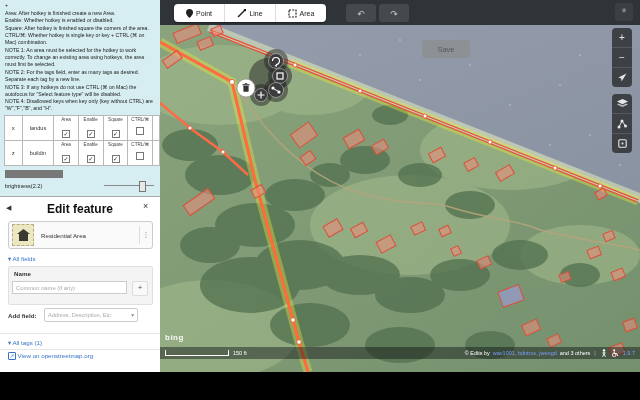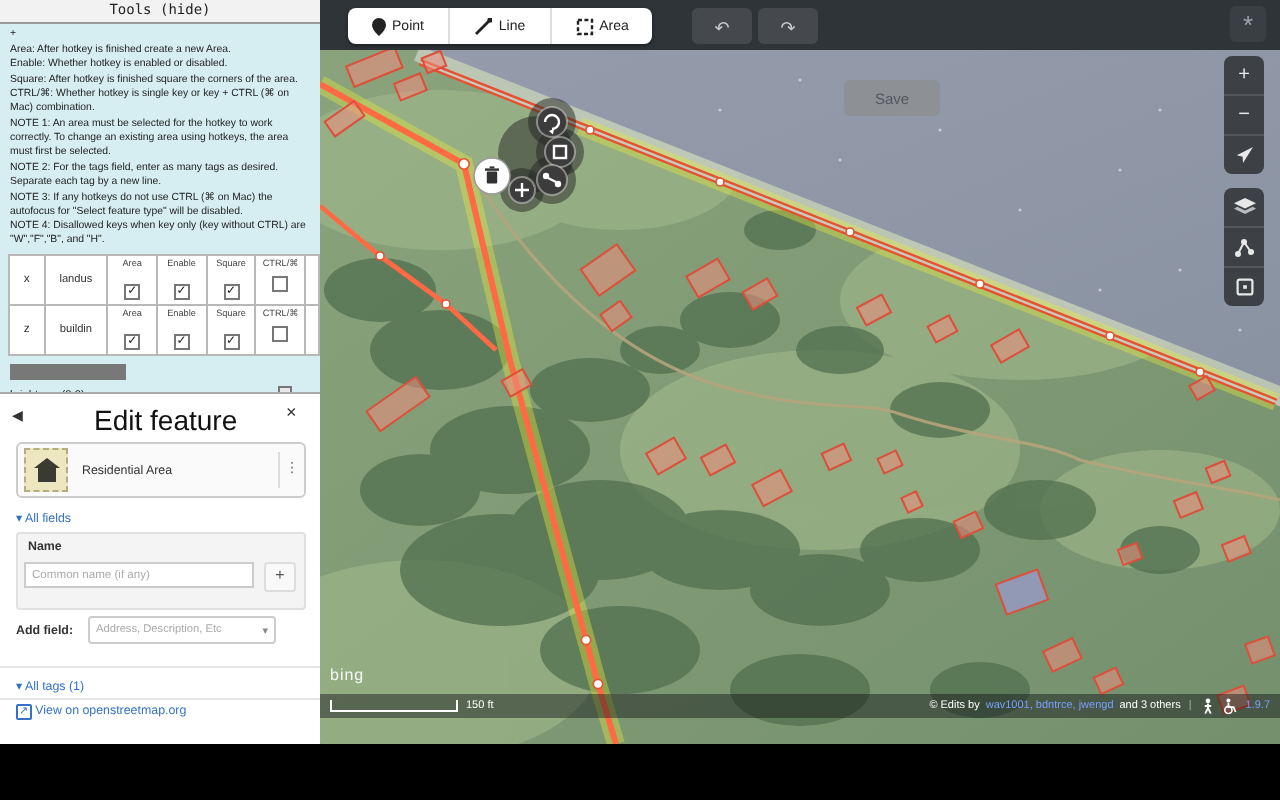--- a/index.html
+++ b/index.html
@@ -25,21 +25,21 @@
     font-size:6px;line-height:6px;color:#222;margin:1px 0;}
   #apply-btn{display:block;margin:4px 0 0 5px;width:58px;height:8px;background:#787878;border:none;}
   .slider-row{display:flex;align-items:center;margin:3px 6px 0 5px;}
   .slider-label{font-size:5.6px;color:#222;}
   .slider-track{margin-left:auto;position:relative;width:50px;height:9px;}
   .slider-track::before{content:"";position:absolute;left:0;right:0;top:4px;height:1px;background:#8a8a8a;}
   .slider-handle{position:absolute;top:0;width:5px;height:9px;background:#e8e8e8;border:1px solid #777;}
 
   #edit-panel{left:0;top:196px;width:160px;height:176px;background:#fff;border-top:1px solid #aaa;}
   #ef-back{left:6px;top:7px;font-size:7px;color:#333;}
-  #ef-title{left:17px;top:5px;font-size:14px;font-weight:normal;color:#111;padding-left:30px;}
+  #ef-title{left:17px;top:5px;font-size:12px;font-weight:bold;color:#111;padding-left:30px;}
   #ef-close{left:143px;top:4px;font-size:9px;color:#333;}
   #preset-card{left:8px;top:24px;width:143px;height:26px;border:1px solid #ccc;border-radius:3px;
     background:#fafafa;display:flex;align-items:center;}
   #preset-icon{width:20px;height:20px;margin-left:3px;background:#ece7c0;border:1px dashed #b4ad7f;
     display:flex;align-items:center;justify-content:center;}
   #preset-name{font-size:6.2px;color:#333;margin-left:7px;}
   #preset-more{margin-left:auto;border-left:1px solid #ddd;width:12px;text-align:center;
     font-size:7px;color:#666;height:18px;line-height:18px;}
   .blue-link{color:#3572c6;font-size:6.2px;}
   #all-fields{left:8px;top:58px;}
@@ -77,40 +77,39 @@
   #spinner{left:455px;top:3px;width:18px;height:18px;background:#3a3f44;border-radius:3px;
     color:#9aa0a6;font-size:13px;line-height:19px;text-align:center;}
 
   .ctl-group{left:452px;width:20px;background:#3d4145;border-radius:4px;overflow:hidden;}
   .ctl-btn{width:20px;height:19px;display:flex;align-items:center;justify-content:center;
     color:#e8e8e8;font-size:10px;border-bottom:1px solid rgba(255,255,255,.12);}
   .ctl-btn:last-child{border-bottom:none;}
 
   #map-strip{left:0;top:347px;width:480px;height:12px;background:rgba(15,18,22,.45);
     display:flex;align-items:center;color:#fff;font-size:5.5px;}
-  #bing-logo{left:5px;top:333px;color:rgba(255,255,255,.92);font-size:8px;font-weight:normal;
+  #bing-logo{left:5px;top:333px;color:rgba(255,255,255,.92);font-size:8px;font-weight:bold;
     letter-spacing:.5px;}
   #scalebar{width:62px;height:5px;border-left:1px solid #fff;border-right:1px solid #fff;
     border-bottom:1px solid #fff;margin-left:5px;}
   #scale-label{margin-left:4px;}
   #attrib{margin-left:auto;display:flex;align-items:center;gap:3px;padding-right:5px;}
   .attrib-user{color:#7b9eff;}
   .attrib-div{color:rgba(255,255,255,.5);margin:0 1px;}
   .ver-link{color:#7b9eff;}
   #footer-black{left:0;top:372px;width:640px;height:28px;background:#000;}
 </style>
 </head>
 <body>
 
 <div id="stage">
 
   <div id="left-col" class="abs">
 
     <div id="tools-panel" class="abs">
-      <div id="tools-header">Tools  (hide)</div>
       <div id="tools-text">
         <div>+</div>
         <div>Area: After hotkey is finished create a new Area.</div>
         <div>Enable: Whether hotkey is enabled or disabled.</div>
         <div>Square: After hotkey is finished square the corners of the area.</div>
         <div>CTRL/⌘: Whether hotkey is single key or key + CTRL (⌘ on Mac) combination.</div>
         <div>NOTE 1: An area must be selected for the hotkey to work correctly. To change an existing area using hotkeys, the area must first be selected.</div>
         <div>NOTE 2: For the tags field, enter as many tags as desired. Separate each tag by a new line.</div>
         <div>NOTE 3: If any hotkeys do not use CTRL (⌘ on Mac) the autofocus for "Select feature type" will be disabled.</div>
         <div>NOTE 4: Disallowed keys when key only (key without CTRL) are "W","F","B", and "H".</div>

